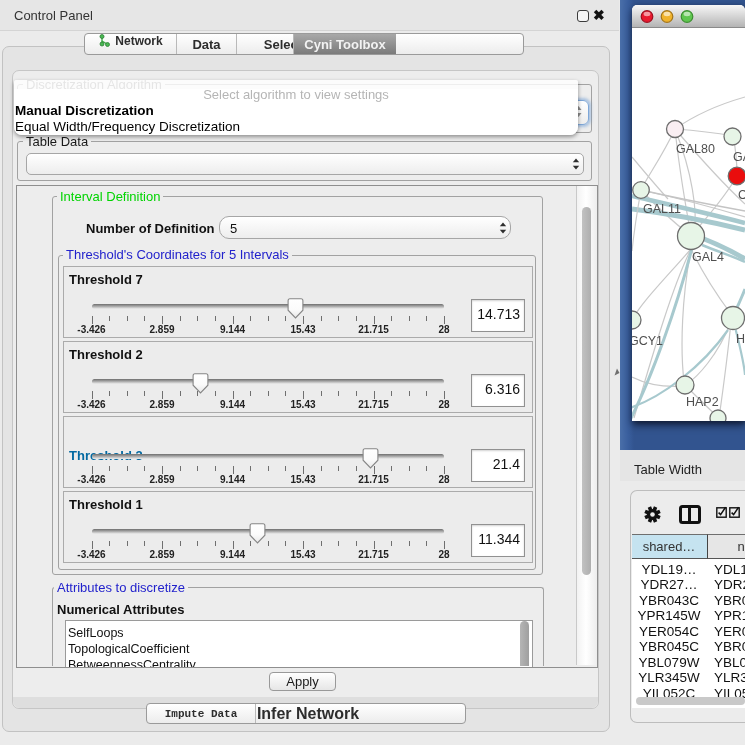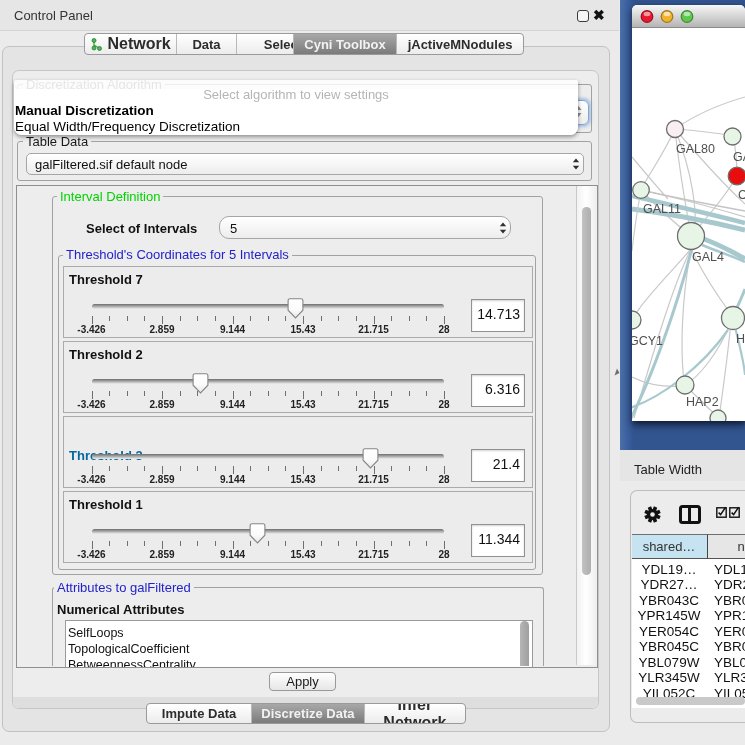--- a/index.html
+++ b/index.html
@@ -7,56 +7,54 @@
 .abs{position:absolute;}
 .grouptitle{position:absolute;background:#ededed;padding:0 3px;line-height:13px;}
 </style></head><body>
 
 <div class="abs" style="left:0;top:0;width:619px;height:30px;background:#e6e6e6;border-bottom:1px solid #d4d4d4;"></div>
 <div class="abs" style="left:14px;top:8px;font-size:13px;color:#333;">Control Panel</div>
 <div class="abs" style="left:577px;top:10px;width:10px;height:10px;border:1.8px solid #3c3c3c;border-radius:3px;background:#f5f5f5;"></div>
 <div class="abs" style="left:593px;top:7px;font-size:14px;font-weight:bold;color:#111;">✖</div>
 <div class="abs" style="left:2px;top:46px;width:606px;height:684px;background:#e4e4e4;border:1px solid #c2c2c2;border-radius:7px;"></div>
 <div class="abs" style="left:84px;top:33px;width:438px;height:20px;background:linear-gradient(#ffffff,#ececec);border:1px solid #9a9a9a;border-radius:4px;overflow:hidden;display:flex;">
-    <div style="width:91px;height:20px;display:flex;align-items:center;justify-content:center;font-size:16px;box-sizing:border-box;color:#2d2d2d;font-weight:bold;"><svg width="13" height="13" viewBox="0 0 13 13" style="margin-right:4px;">
+    <div style="width:91px;height:20px;display:flex;align-items:flex-start;justify-content:center;font-size:12px;box-sizing:border-box;color:#2d2d2d;font-weight:bold;"><svg width="13" height="13" viewBox="0 0 13 13" style="margin-right:4px;">
         <line x1="4" y1="3" x2="4" y2="10" stroke="#3fae49" stroke-width="1.4"></line>
         <line x1="4" y1="7" x2="9" y2="10" stroke="#3fae49" stroke-width="1.4"></line>
         <circle cx="4" cy="2.5" r="2" fill="#49b953" stroke="#2c7c34" stroke-width="0.8"></circle>
         <circle cx="4" cy="10" r="2" fill="#49b953" stroke="#2c7c34" stroke-width="0.8"></circle>
         <circle cx="9.5" cy="10.5" r="2" fill="#49b953" stroke="#2c7c34" stroke-width="0.8"></circle>
       </svg>Network</div>
     <div style="width:60px;height:20px;display:flex;align-items:center;justify-content:center;font-size:13px;box-sizing:border-box;color:#2d2d2d;font-weight:bold;border-left:1px solid #b9b9b9;">Data</div>
     <div style="width:57px;height:20px;display:flex;align-items:center;justify-content:center;font-size:13px;box-sizing:border-box;color:#2d2d2d;font-weight:bold;border-left:1px solid #b9b9b9;padding-left:36px;">Select</div>
     <div style="width:103px;height:20px;display:flex;align-items:center;justify-content:center;font-size:13px;box-sizing:border-box;background:linear-gradient(#a8a8a8,#7b7b7b);color:#f2f2f2;font-weight:bold;border-left:1px solid #b9b9b9;">Cyni Toolbox</div>
-    <div style="width:127px;height:20px;display:flex;align-items:center;justify-content:center;font-size:13px;box-sizing:border-box;color:#2d2d2d;font-weight:bold;border-left:1px solid #b9b9b9;">jActiveMNodules</div>
   </div>
 <div class="abs" style="left:12px;top:70px;width:585px;height:637px;background:#ededed;border:1px solid #c6c6c6;border-radius:7px;"></div>
 <div class="abs" style="left:13px;top:697px;width:585px;height:11px;background:#dedede;border-radius:0 0 7px 7px;"></div>
 <div class="abs" style="left:17px;top:84px;width:573px;height:47px;border:1px solid #a2a2a2;border-radius:3px;"></div>
 <div class="grouptitle" style="left:23px;top:78px;font-size:13px;color:#6f6f6f;">Discretization Algorithm</div>
 <div class="abs" style="left:440px;top:100px;width:147px;height:23px;background:linear-gradient(#ffffff,#ededed);border:1px solid #7ea7d8;border-radius:6px;box-shadow:0 0 3px 1.5px rgba(100,150,210,0.5);"></div>
 <svg class="abs" width="7" height="11" style="left:575px;top:106px;">
     <path d="M3.5 0 L6.5 4 L0.5 4 Z" fill="#8a8a8a"></path>
     <path d="M3.5 11 L6.5 7 L0.5 7 Z" fill="#8a8a8a"></path>
   </svg>
 <div class="abs" style="left:17px;top:141px;width:573px;height:38px;border:1px solid #a2a2a2;border-radius:3px;"></div>
 <div class="grouptitle" style="left:23px;top:135px;font-size:13px;color:#1a1a1a;">Table Data</div>
 <div class="abs" style="left:26px;top:153px;width:556px;height:20px;background:linear-gradient(#ffffff,#ededed);border:1px solid #a6a6a6;border-radius:5px;">
-    <div style="position:absolute;left:8px;top:50%;transform:translateY(-50%);font-size:13px;color:#111;">galFiltered.sif default node</div>
     <svg width="8" height="12" style="position:absolute;left:545px;top:50%;transform:translateY(-50%);">
       <path d="M4 0.5 L7.2 4.3 L0.8 4.3 Z" fill="#2e2e2e"></path>
       <path d="M4 11.5 L7.2 7.7 L0.8 7.7 Z" fill="#2e2e2e"></path>
     </svg>
   </div>
 <div class="abs" style="left:16px;top:185px;width:580px;height:481px;background:#ededed;border:1px solid #8f8f8f;overflow:hidden;"></div>
 <div class="abs" style="left:576px;top:186px;width:20px;height:479px;background:linear-gradient(90deg,#f2f2f2,#ffffff 45%,#ededed);border-left:1px solid #c9c9c9;"></div>
 <div class="abs" style="left:582px;top:207px;width:9px;height:368px;background:linear-gradient(90deg,#c2c2c2,#aeaeae);border-radius:5px;"></div>
 <div class="abs" style="left:52px;top:196px;width:489px;height:377px;border:1px solid #a2a2a2;border-radius:3px;"></div>
 <div class="grouptitle" style="left:57px;top:190px;font-size:13px;color:#00d400;">Interval Definition</div>
-<div class="abs" style="left:86px;top:221px;font-size:13px;font-weight:bold;color:#111;">Select of Intervals</div>
+<div class="abs" style="left:86px;top:221px;font-size:13px;font-weight:bold;color:#111;">Number of Definition</div>
 <div class="abs" style="left:219px;top:216px;width:290px;height:21px;background:linear-gradient(#ffffff,#ededed);border:1px solid #a6a6a6;border-radius:10px;">
     <div style="position:absolute;left:10px;top:50%;transform:translateY(-50%);font-size:13px;color:#111;">5</div>
     <svg width="8" height="12" style="position:absolute;left:279px;top:50%;transform:translateY(-50%);">
       <path d="M4 0.5 L7.2 4.3 L0.8 4.3 Z" fill="#2e2e2e"></path>
       <path d="M4 11.5 L7.2 7.7 L0.8 7.7 Z" fill="#2e2e2e"></path>
     </svg>
   </div>
 <div class="abs" style="left:58px;top:255px;width:476px;height:313px;border:1px solid #a2a2a2;border-radius:3px;"></div>
 <div class="grouptitle" style="left:63px;top:248px;font-size:13px;color:#2222cc;">Threshold's Coordinates for 5 Intervals</div>
 <div class="abs" style="left:63px;top:266px;width:468px;height:70px;background:#ececec;border:1px solid #ababab;"></div>
@@ -221,30 +219,29 @@
       <linearGradient id="tg4" x1="0" y1="0" x2="0" y2="1">
         <stop offset="0" stop-color="#ffffff"></stop>
         <stop offset="0.55" stop-color="#fbfbfb"></stop>
         <stop offset="1" stop-color="#e8e8e8"></stop>
       </linearGradient>
     </defs>
   </svg>
 <div class="abs" style="left:471px;top:524px;width:52px;height:31px;background:#ffffff;border:1px solid #919191;box-shadow:inset 0 1px 2px rgba(0,0,0,0.18);"></div>
 <div class="abs" style="left:471px;top:524px;width:49px;height:31px;font-size:14px;color:#111;text-align:right;line-height:31px;">11.344</div>
 <div class="abs" style="left:52px;top:587px;width:490px;height:78px;border:1px solid #a2a2a2;border-top-left-radius:3px;border-top-right-radius:3px;border-bottom:none;"></div>
-<div class="grouptitle" style="left:54px;top:581px;font-size:13px;color:#2222cc;">Attributes to galFiltered</div>
+<div class="grouptitle" style="left:54px;top:581px;font-size:13px;color:#2222cc;">Attributes to discretize</div>
 <div class="abs" style="left:57px;top:602px;font-size:13px;font-weight:bold;color:#111;">Numerical Attributes</div>
 <div class="abs" style="left:65px;top:620px;width:466px;height:46px;background:#ffffff;border:1px solid #9a9a9a;border-bottom:none;overflow:hidden;">
     <div style="margin:4px 0 0 2px;font-size:12.5px;color:#111;line-height:16.2px;">SelfLoops<br>TopologicalCoefficient<br>BetweennessCentrality</div>
   </div>
 <div class="abs" style="left:519.5px;top:621px;width:9.5px;height:45px;background:linear-gradient(90deg,#b5b5b5,#9f9f9f);border-radius:5px 5px 0 0;"></div>
 <div class="abs" style="left:269px;top:672px;width:65px;height:17px;background:linear-gradient(#ffffff,#e6e6e6);border:1px solid #999;border-radius:4px;text-align:center;line-height:17px;font-size:13px;color:#1a1a1a;">Apply</div>
 <div class="abs" style="left:146px;top:703px;width:318px;height:19px;background:linear-gradient(#ffffff,#ececec);border:1px solid #9a9a9a;border-radius:4px;overflow:hidden;display:flex;">
-    <div style="width:108px;height:19px;display:flex;align-items:center;justify-content:center;font-size:13px;box-sizing:border-box;color:#2d2d2d;font-weight:bold;">Impute Data</div>
-    <div style="width:117px;height:19px;display:flex;align-items:center;justify-content:center;font-size:13px;box-sizing:border-box;background:linear-gradient(#a8a8a8,#7b7b7b);color:#f2f2f2;font-weight:bold;border-left:1px solid #b9b9b9;">Discretize Data</div>
+    <div style="width:108px;height:19px;display:flex;align-items:center;justify-content:center;font-size:11px;box-sizing:border-box;color:#2d2d2d;font-weight:bold;font-family:Liberation Mono, monospace;">Impute Data</div>
     <div style="width:105px;height:19px;display:flex;align-items:center;justify-content:center;font-size:16px;box-sizing:border-box;color:#2d2d2d;font-weight:bold;border-left:1px solid #b9b9b9;text-align:center;">Infer Network</div>
   </div>
 <div class="abs" style="left:14px;top:80px;width:564px;height:55px;border-radius:2px 2px 8px 8px;box-shadow:0 2px 4px rgba(0,0,0,0.4);"></div>
 <div class="abs" style="left:14px;top:80px;width:564px;height:9px;background:rgba(255,255,255,0.82);border-radius:2px 2px 0 0;"></div>
 <div class="abs" style="left:14px;top:89px;width:564px;height:46px;background:#ffffff;border-radius:0 0 8px 8px;"></div>
 <div class="abs" style="left:14px;top:87px;width:564px;text-align:center;font-size:13px;color:#b5b5b5;">Select algorithm to view settings</div>
 <div class="abs" style="left:15px;top:103px;font-size:13.5px;font-weight:bold;color:#000;">Manual Discretization</div>
 <div class="abs" style="left:15px;top:119px;font-size:13.5px;color:#000;">Equal Width/Frequency Discretization</div>
 <svg class="abs" width="6" height="8" style="left:614px;top:368px;">
     <path d="M0.5 7.5 L3 0.5 L5.5 5 Z" fill="#6f6f6f"></path>

